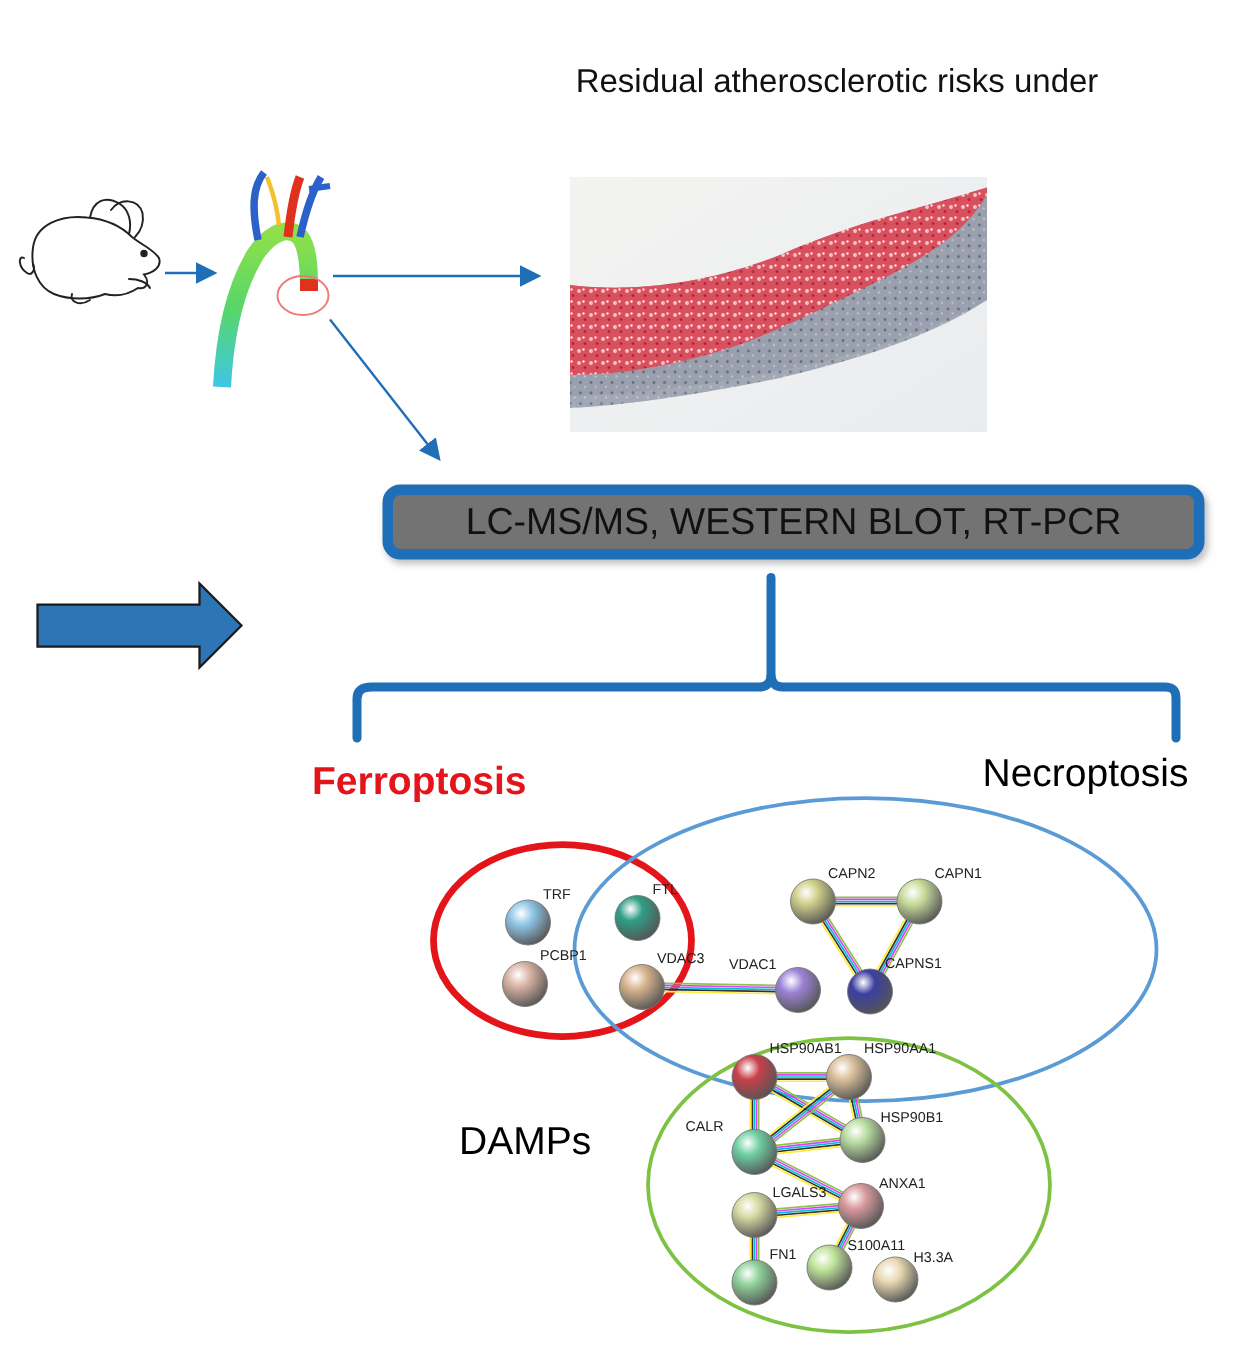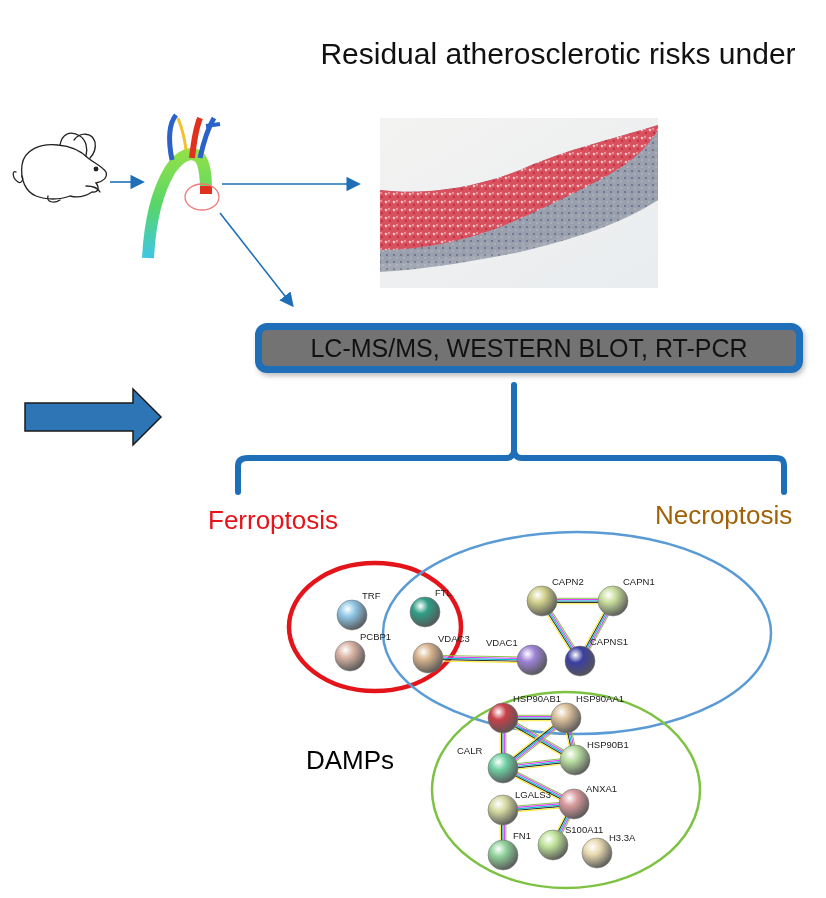--- a/index.html
+++ b/index.html
@@ -1,22 +1,22 @@
 <!DOCTYPE html>
 <html><head>
 <meta charset="utf-8">
 <style>
   html, body { margin: 0; padding: 0; background: #ffffff; }
   body { width: 826px; height: 898px; position: relative; overflow: hidden; font-family: "Liberation Sans", sans-serif; }
   .abs { position: absolute; }
-  #title { left: 290px; top: 38px; width: 536px; text-align: center; font-size: 30px; line-height: 32px; color: #111; }
+  #title { left: 290px; top: 38px; width: 536px; text-align: center; font-size: 22px; line-height: 32px; color: #111; }
   #method-box { left: 255px; top: 323px; width: 548px; height: 50px; border: 7px solid #1f6fb8; border-radius: 12px; box-sizing: border-box; display: flex; align-items: center; justify-content: center; font-size: 25px; color: #111; background: #737373; box-shadow: 2px 3px 5px rgba(0,0,0,0.25); }
   .cat-label { font-size: 26px; }
-  #lbl-ferro { left: 208px; top: 505px; color: #e4141b; }
-  #lbl-necro { left: 655px; top: 500px; color: #a16207; }
+  #lbl-ferro { left: 208px; top: 505px; color: #e4141b; font-weight: bold; }
+  #lbl-necro { left: 655px; top: 500px; color: #000000; }
   #lbl-damps { left: 306px; top: 745px; color: #000000; }
   .node-label { font-size: 9.5px; fill: #222; font-family: "Liberation Sans", sans-serif; }
   svg { position: absolute; left: 0; top: 0; }
 </style>
 </head>
 <body>
 
 <div id="title" class="abs">
   <div>Residual atherosclerotic risks under</div>
 </div>

